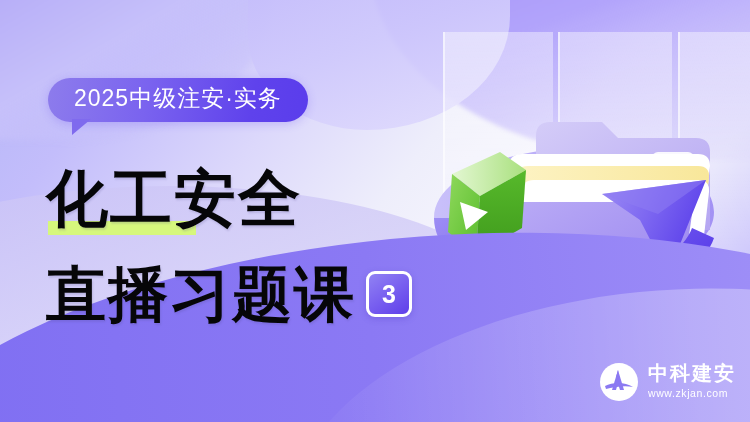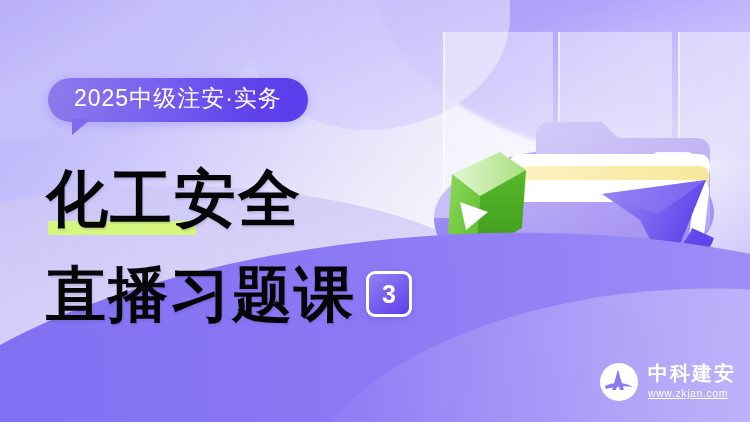--- a/index.html
+++ b/index.html
@@ -133,21 +133,20 @@
   }
   .logo-mark{width:40px;height:40px;flex:0 0 40px;}
   .logo-txt{display:flex;flex-direction:column;justify-content:center;}
   .logo-cn{
     color:#fff;font-size:20px;font-weight:700;letter-spacing:2px;line-height:22px;
     font-family:"DejaVu Sans","Liberation Sans",sans-serif;
   }
   .logo-url{
     color:#fff;font-size:10.5px;letter-spacing:.6px;line-height:14px;margin-top:2px;
     font-family:"Liberation Sans",sans-serif;
-    text-decoration:underline;
   }
 </style>
 </head>
 <body>
 
 <div class="banner">
 
   <div class="bg-topleft"></div>
   <div class="bg-topright"></div>
   <div class="bg-blob"></div>

